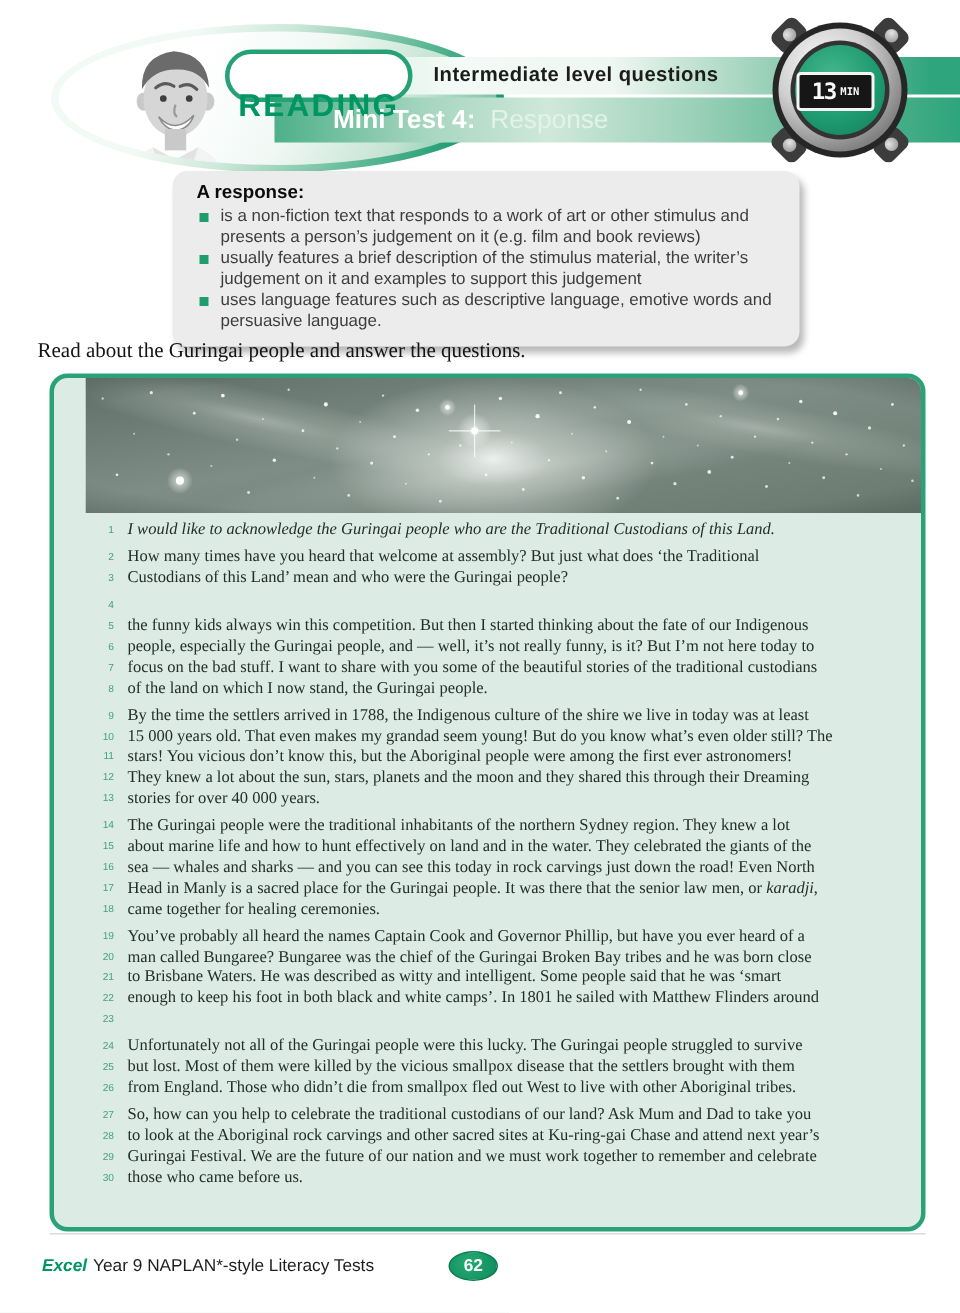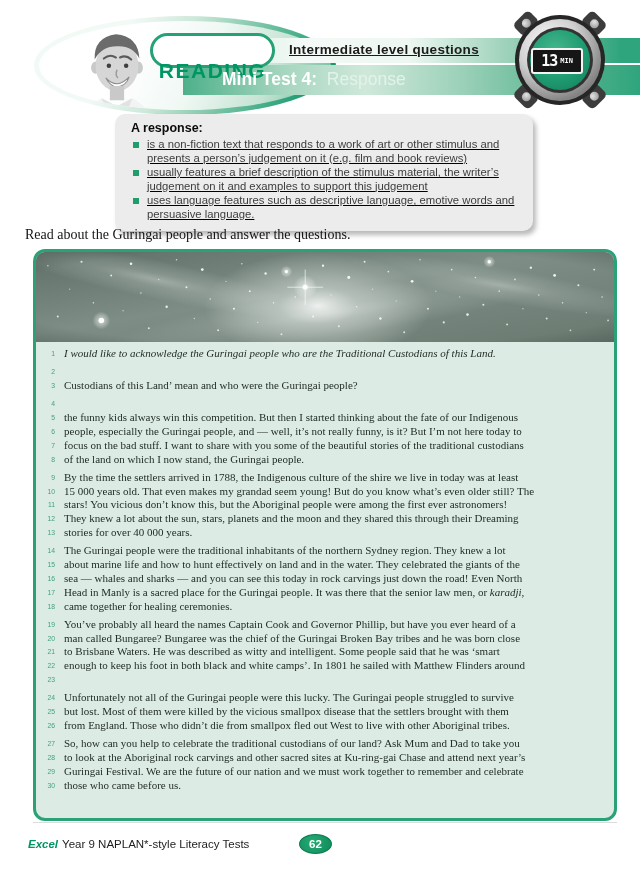--- a/index.html
+++ b/index.html
@@ -17,21 +17,21 @@
          background:linear-gradient(90deg,#35a87f 0%,#d7eee3 14%,#f4faf7 30%,#eef7f2 52%,#8fcbb0 76%,#2fa57d 96%);}
   .band2{position:absolute;left:183px;top:65px;right:0;height:30px;
          background:linear-gradient(90deg,#4db08a 0%,#a6d6bf 22%,#cfe8da 40%,#9ed2ba 60%,#54b28d 85%,#2fa57d 100%);}
 
   .pill{position:absolute;left:150px;top:33px;width:125px;height:35px;background:#ffffff;
         border:3px solid #26a176;border-radius:18px;box-sizing:border-box;
         display:flex;align-items:center;justify-content:center;}
   .pill span{color:#009663;font-weight:bold;font-size:21px;letter-spacing:1.5px;margin-top:40px;}
 
   .level{position:absolute;left:289px;top:42px;font-size:13.5px;font-weight:bold;color:#1c1c1a;
-         letter-spacing:0.3px;text-decoration:underline;}
+         letter-spacing:0.3px;}
   .minitest{position:absolute;left:222px;top:69px;font-size:17.5px;white-space:nowrap;}
   .mt-bold{color:#ffffff;font-weight:bold;}
   .mt-light{color:#e2f3ea;font-weight:normal;margin-left:5px;}
 
   
   .watch{position:absolute;left:510px;top:10px;width:100px;height:100px;}
   .lug{position:absolute;width:22px;height:17px;background:#3c3c3c;border-radius:5px;}
   .lug.tl{left:5px;top:5px;transform:rotate(-45deg);}
   .lug.tr{right:5px;top:5px;transform:rotate(45deg);}
   .lug.bl{left:5px;bottom:5px;transform:rotate(45deg);}
@@ -49,31 +49,31 @@
              display:flex;align-items:center;justify-content:center;gap:3px;}
   .w-min{font-family:"DejaVu Sans Mono",monospace;font-size:15px;font-weight:bold;color:#fafafa;letter-spacing:-1px;}
   .w-unit{font-family:"DejaVu Sans Mono",monospace;font-size:7px;font-weight:bold;color:#fafafa;}
 
   
   .infobox{position:absolute;left:115px;top:114px;width:418px;min-height:100px;background:#ececec;
            border-radius:10px;box-shadow:3px 4px 5px rgba(0,0,0,0.28);
            padding:7px 2px 9px 16px;box-sizing:border-box;}
   .infobox h3{margin:0 0 3px 0;font-size:12.5px;color:#0b0b0b;}
   .infobox ul{margin:0;padding:0;list-style:none;}
-  .infobox li{display:flex;margin:0 0 1px 0;text-decoration:underline;}
+  .infobox li{display:flex;margin:0 0 1px 0;}
   .bsq{flex:none;width:6px;height:6px;background:#1f9d6d;margin:4px 8px 0 2px;}
   .btxt{font-size:11.3px;line-height:13.5px;color:#3d3d3d;}
 
   
   .instruction{position:absolute;left:25px;top:227px;margin:0;
                font-family:"Liberation Serif",serif;font-size:14px;color:#141414;}
 
   
   .passage{position:absolute;left:33px;top:249px;width:584px;height:572px;box-sizing:border-box;
-           border:3px solid #2aa278;border-radius:12px;background:#dcebe3;overflow:hidden;}
+           border:3px solid #2aa278;border-radius:12px;background:#dcebe3;overflow:hidden;padding-left:21px;}
   .sky{width:100%;height:90px;display:block;}
   .plines{padding:5px 12px 0 6px;}
   .ppara{margin-bottom:4.5px;}
   .pline{display:flex;}
   .lnum{flex:none;width:13px;text-align:right;font-size:6.8px;color:#43a183;line-height:13.8px;}
   .ltext{margin-left:9px;font-family:"Liberation Serif",serif;font-size:11px;line-height:13.8px;
          color:#232e29;white-space:nowrap;}
   .ltext i{font-style:italic;}
 
   
@@ -280,20 +280,21 @@
     <div id="passage-lines" class="plines">
         <div class="ppara">
           <div class="pline">
             <span class="lnum">1</span>
             <span class="ltext"><i>I would like to acknowledge the Guringai people who are the Traditional Custodians of this Land.</i></span>
           </div>
         </div>
         <div class="ppara">
           <div class="pline">
             <span class="lnum">2</span>
+            <span class="ltext"><span>How many times have you heard that welcome at assembly? But just what does ‘the Traditional</span></span>
           </div>
           <div class="pline">
             <span class="lnum">3</span>
             <span class="ltext"><span>Custodians of this Land’ mean and who were the Guringai people?</span></span>
           </div>
         </div>
         <div class="ppara">
           <div class="pline">
             <span class="lnum">4</span>
           </div>

